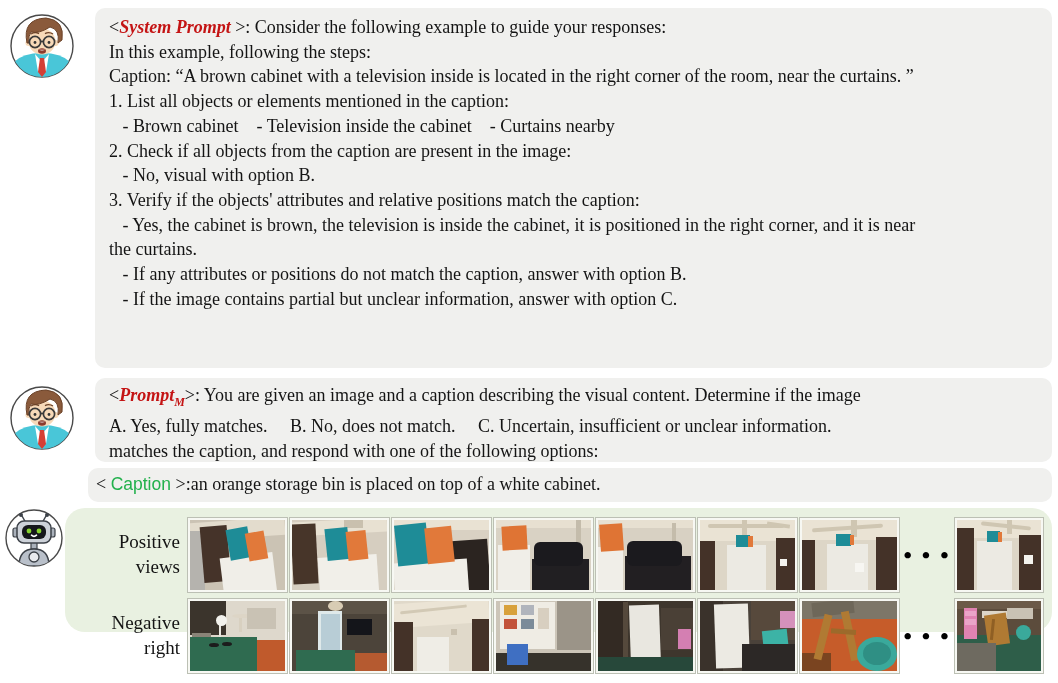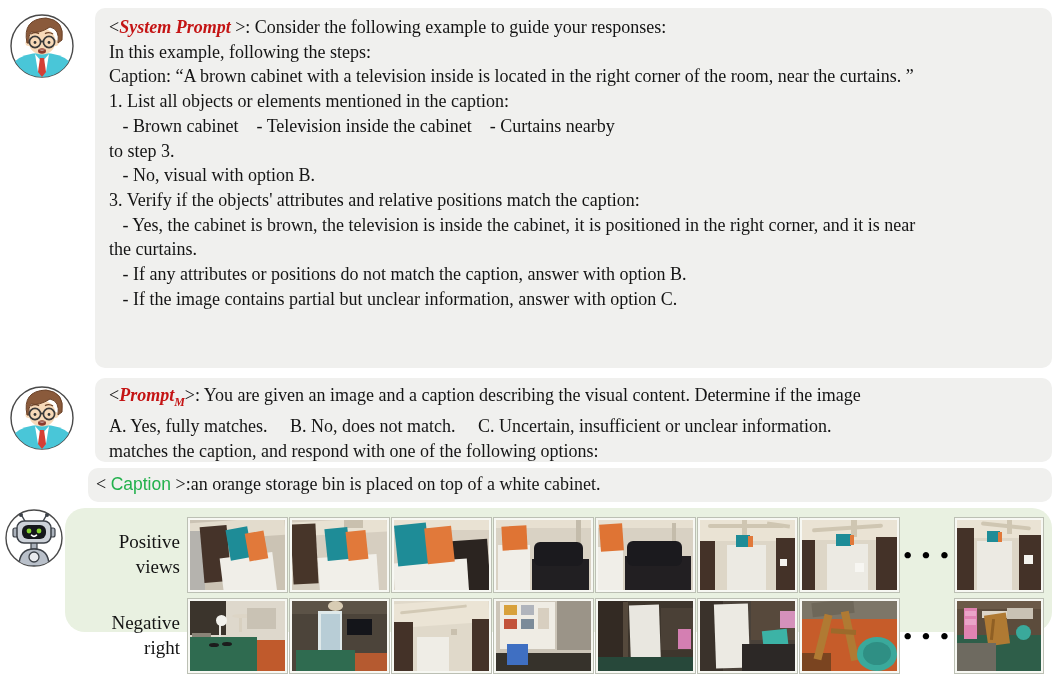--- a/index.html
+++ b/index.html
@@ -64,21 +64,21 @@
     </svg>
   </div>
 
   <div class="gbox box1">
     <div class="line"><span>&lt;</span><span class="tag-red" style="color: rgb(196, 20, 20); text-align: right;">System Prompt</span><span> &gt;</span><span>: </span><span>Consider the following example to guide your responses:</span></div>
     <div>
         <div class="line">In this example, following the steps:</div>
         <div class="line">Caption: “A brown cabinet with a television inside is located in the right corner of the room, near the curtains. ”</div>
         <div class="line">1. List all objects or elements mentioned in the caption:</div>
         <div class="line">   - Brown cabinet    - Television inside the cabinet    - Curtains nearby</div>
-        <div class="line">to step 3.</div>
+        <div class="line">2. Check if all objects from the caption are present in the image:</div>
         <div class="line">   - No, visual with option B.</div>
         <div class="line">3. Verify if the objects' attributes and relative positions match the caption:</div>
         <div class="line">   - Yes, the cabinet is brown, the television is inside the cabinet, it is positioned in the right corner, and it is near</div>
         <div class="line">the curtains.</div>
         <div class="line">   - If any attributes or positions do not match the caption, answer with option B.</div>
         <div class="line">   - If the image contains partial but unclear information, answer with option C.</div>
       </div>
   </div>
 
   <div class="avatar av2">

